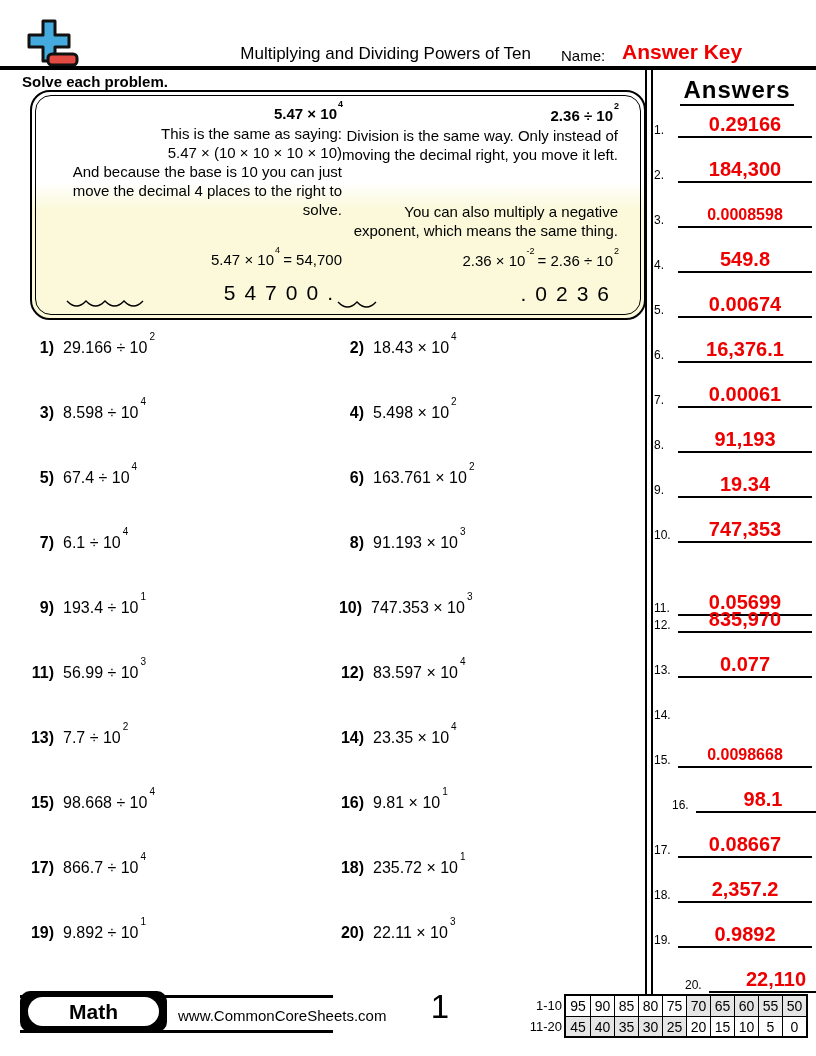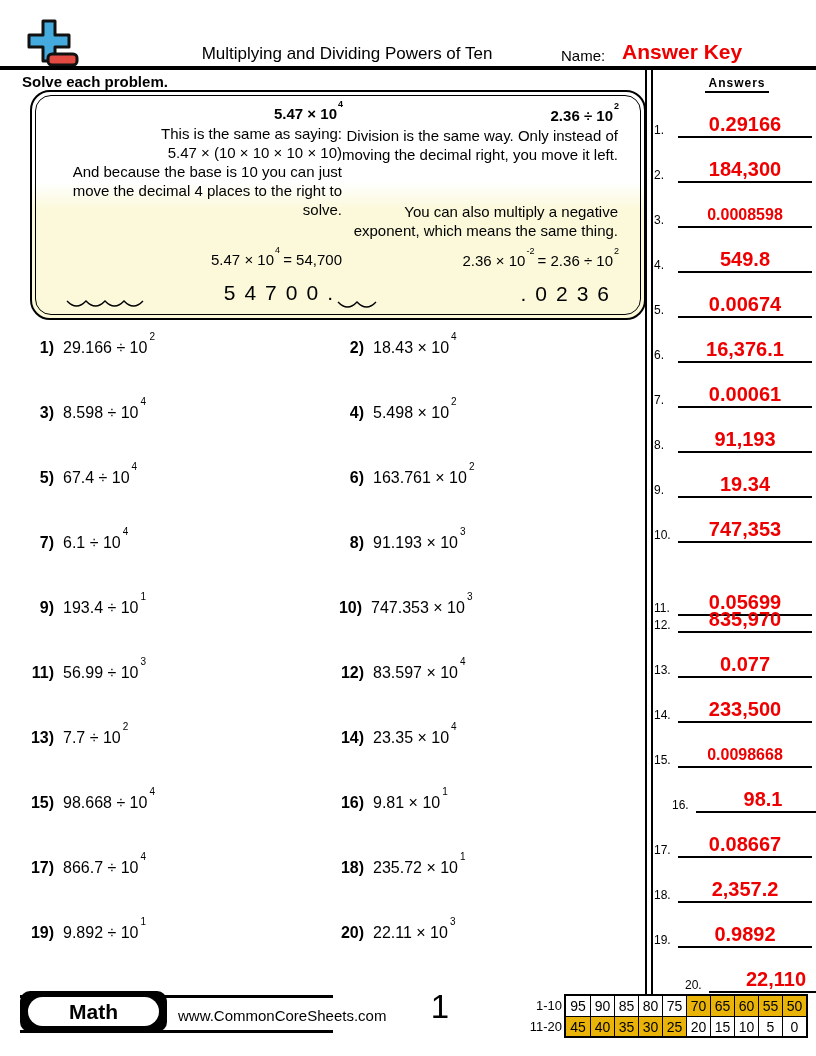--- a/index.html
+++ b/index.html
@@ -1,26 +1,26 @@
 <!DOCTYPE html>
 <html><head>
 <meta charset="utf-8">
 <style>
   html,body{margin:0;padding:0;background:#ffffff;}
   body{width:816px;height:1056px;position:relative;font-family:"Liberation Sans",sans-serif;color:#000;}
   .a{position:absolute;}
   
-  .title{left:147px;top:44px;width:400px;text-align:center;font-size:17px;}
+  .title{left:131px;top:44px;width:400px;text-align:right;font-size:17px;}
   .name-label{left:561px;top:47px;font-size:15px;}
   .name-value{left:622px;top:40px;font-size:21px;font-weight:bold;color:#ee0000;}
   .hrule{left:0;top:66px;width:816px;height:4px;background:#000;}
   .solve{left:22px;top:73px;font-size:15px;font-weight:bold;}
   .vline{top:70px;width:2px;height:924px;background:#000;}
   .vl1{left:645px;} .vl2{left:651px;}
-  .answers-title{left:677px;top:76px;width:120px;text-align:center;font-size:12px;font-weight:bold;letter-spacing:1px;}
+  .answers-title{left:677px;top:76px;width:120px;text-align:center;font-size:24px;font-weight:bold;letter-spacing:1px;}
   .answers-title span{border-bottom:2px solid #000;padding:0 3px 1px 3px;}
   
   .exbox{left:30px;top:90px;width:612px;height:226px;border:2px solid #000;border-radius:20px;
          background:linear-gradient(180deg,#ffffff 0%,#ffffff 40%,#fbf9da 52%,#fbf9da 100%);}
   .exbox::before{content:"";position:absolute;inset:3px;border:1px solid #000;border-radius:16px;pointer-events:none;}
   .excol{position:absolute;text-align:right;font-size:15px;line-height:19px;}
   .excol-l{left:14px;top:8px;width:296px;}
   .excol-r{left:304px;top:10px;width:282px;}
   .exhead{font-weight:bold;line-height:20px;}
   .exeq-l{margin-top:26px;line-height:22px;}
@@ -46,21 +46,21 @@
   .f-pill{position:absolute;left:8px;top:6px;right:8px;bottom:6px;background:#fff;border-radius:16px;
           display:flex;align-items:center;justify-content:center;font-size:21px;font-weight:bold;}
   .f-url{left:178px;top:1007px;font-size:15px;}
   .f-page{left:400px;top:988px;width:80px;text-align:center;font-size:33px;}
   .f-label{width:42px;text-align:right;font-size:13px;line-height:21px;}
   .fl1{left:520px;top:995px;} .fl2{left:520px;top:1016px;}
   .cellgrid{left:564px;top:994px;display:grid;grid-template-columns:repeat(10,24px);grid-template-rows:repeat(2,20px);border:2px solid #000;}
   .cell{box-sizing:border-box;display:flex;align-items:center;justify-content:center;font-size:14px;}
   .cell:not(:nth-child(10n+1)){border-left:1px solid #000;}
   .cell:nth-child(n+11){border-top:1px solid #000;}
-  .cell[data-hl="true"]{background:#eab308;}
+  .cell[data-hl="true"]{background:#e5e5e5;}
 </style>
 </head>
 <body>
 
 <div class="a" style="left:22px;top:18px;">
   <svg width="58" height="54" viewBox="0 0 58 54">
     <path d="M21 3 h12 v14 h14 v12 h-14 v14 h-12 v-14 h-14 v-12 h14 z" fill="#45aadd" stroke="#111" stroke-width="3" stroke-linejoin="round"></path>
     <rect x="26" y="36" width="29" height="11" rx="4" fill="#e34b42" stroke="#111" stroke-width="3"></rect>
   </svg>
 </div>
@@ -170,21 +170,20 @@
 <div class="ansrow" style="top:606px;">
     <span class="ansnum">12.</span>
     <span class="ansval">835,970</span>
   </div>
 <div class="ansrow" style="top:651px;">
     <span class="ansnum">13.</span>
     <span class="ansval">0.077</span>
   </div>
 <div class="ansrow" style="top:696px;">
     <span class="ansnum">14.</span>
-    <span class="ansval">233,500</span>
   </div>
 <div class="ansrow small" style="top:741px;">
     <span class="ansnum">15.</span>
     <span class="ansval">0.0098668</span>
   </div>
 <div class="ansrow" style="top:786px;padding-left:18px;">
     <span class="ansnum">16.</span>
     <span class="ansval">98.1</span>
   </div>
 <div class="ansrow" style="top:831px;">

